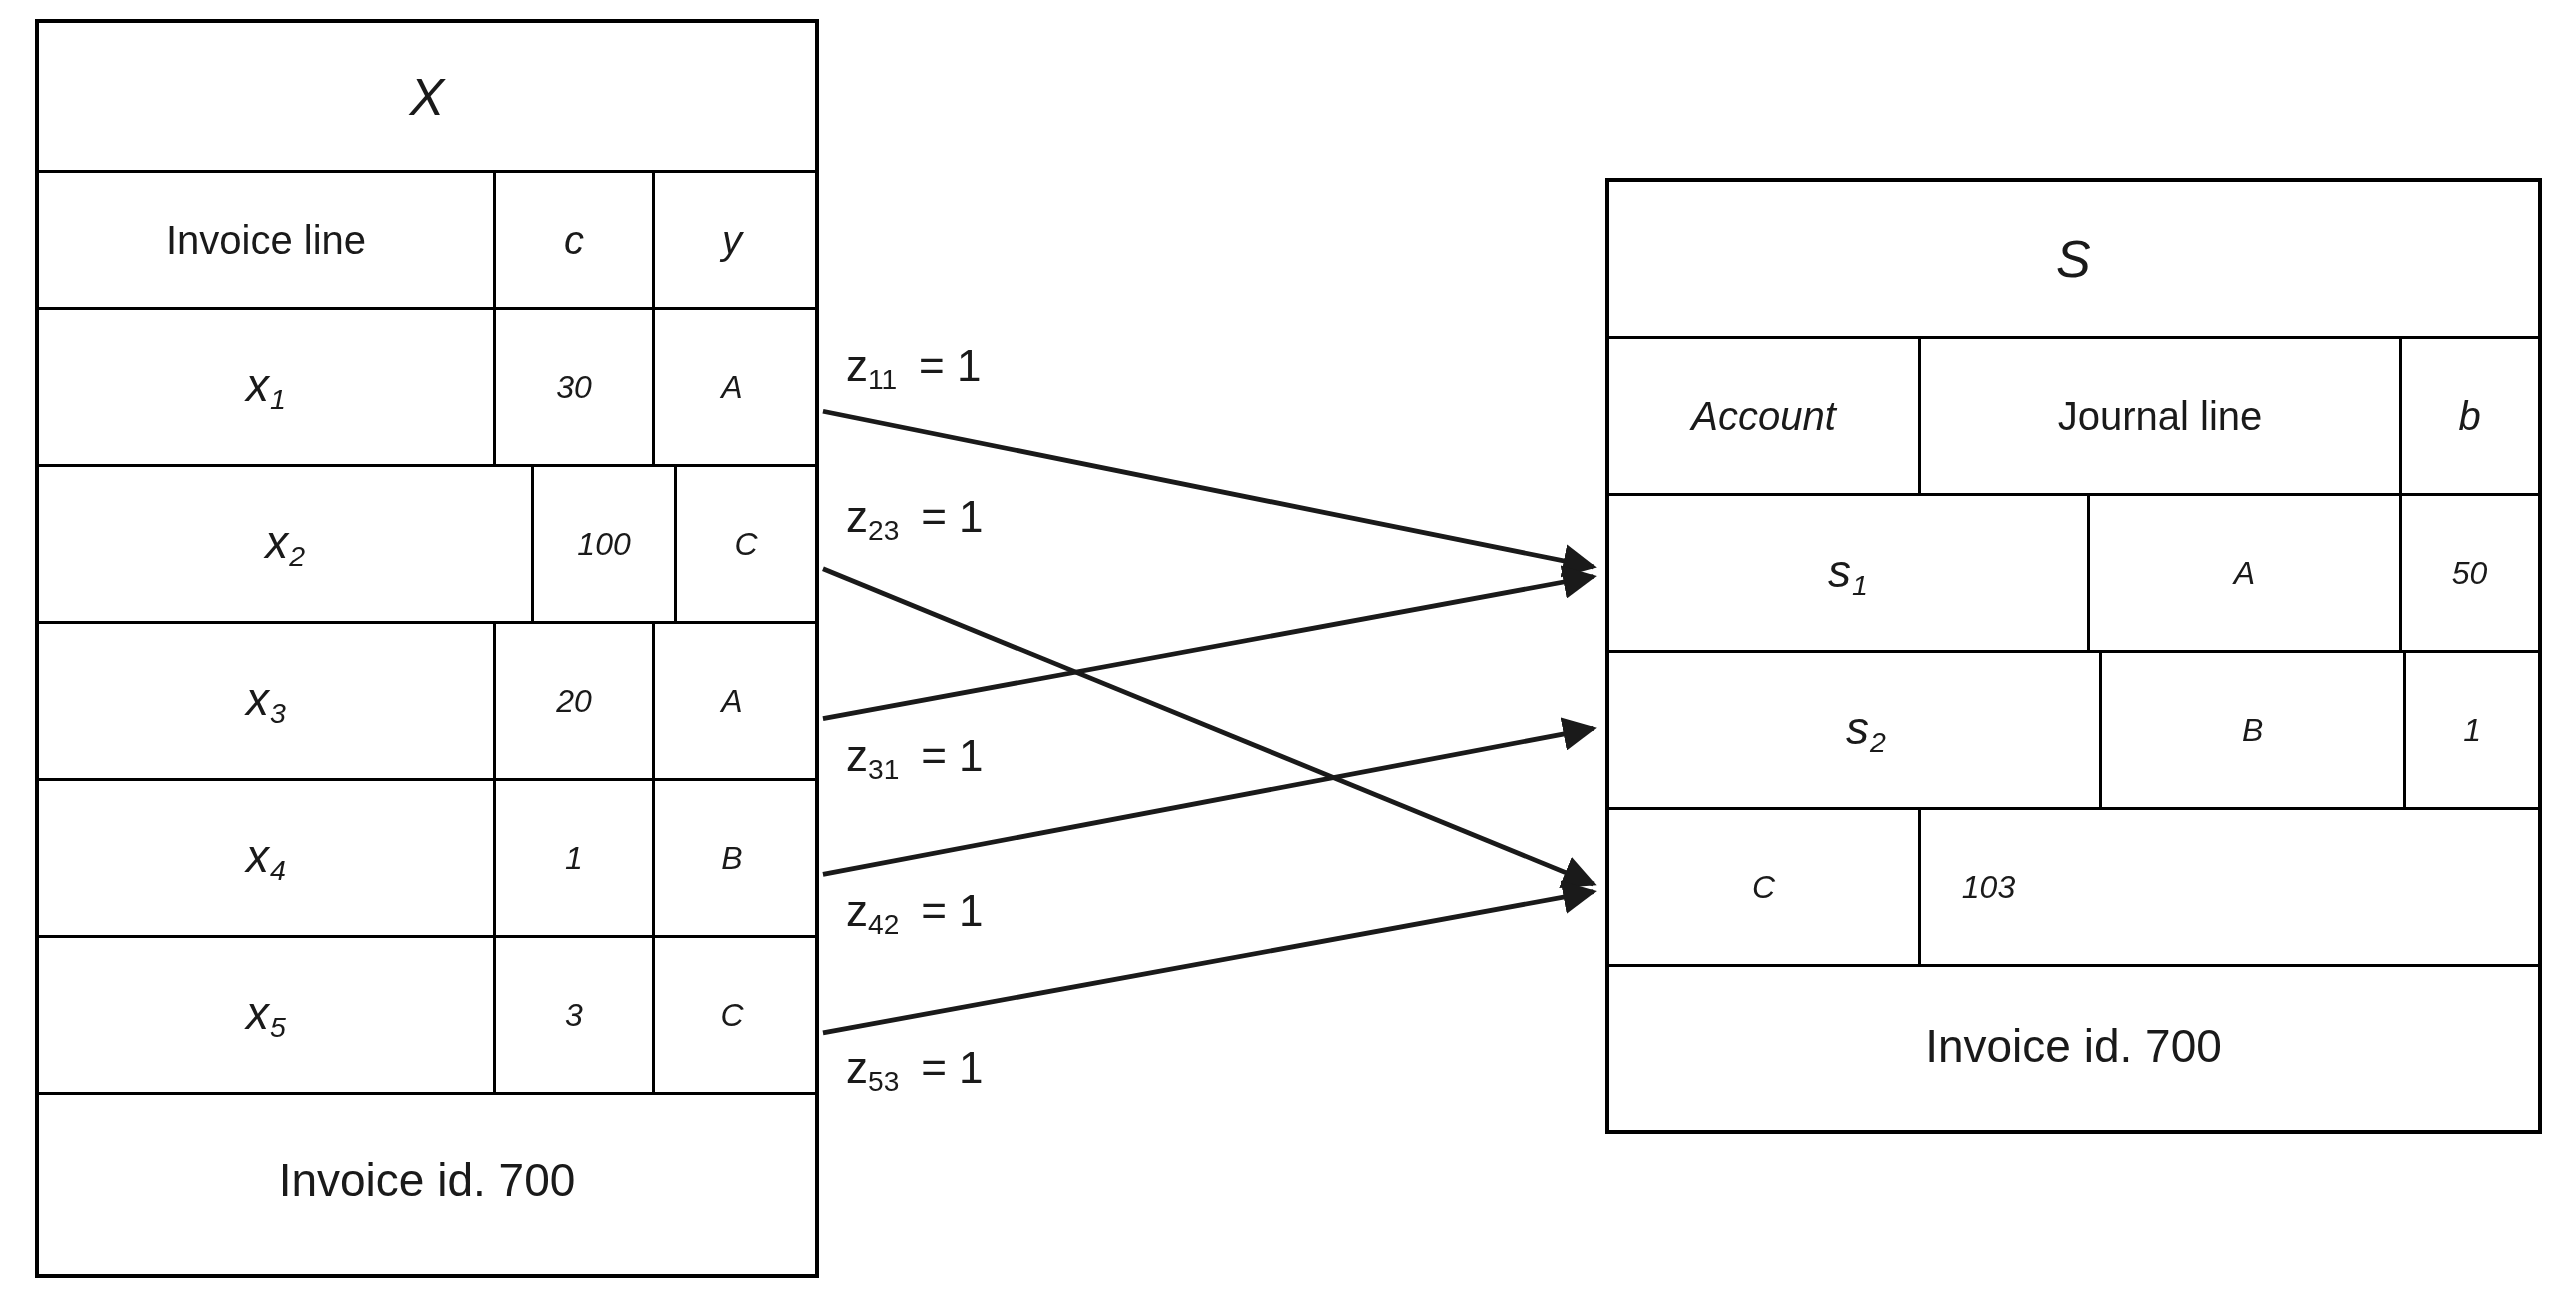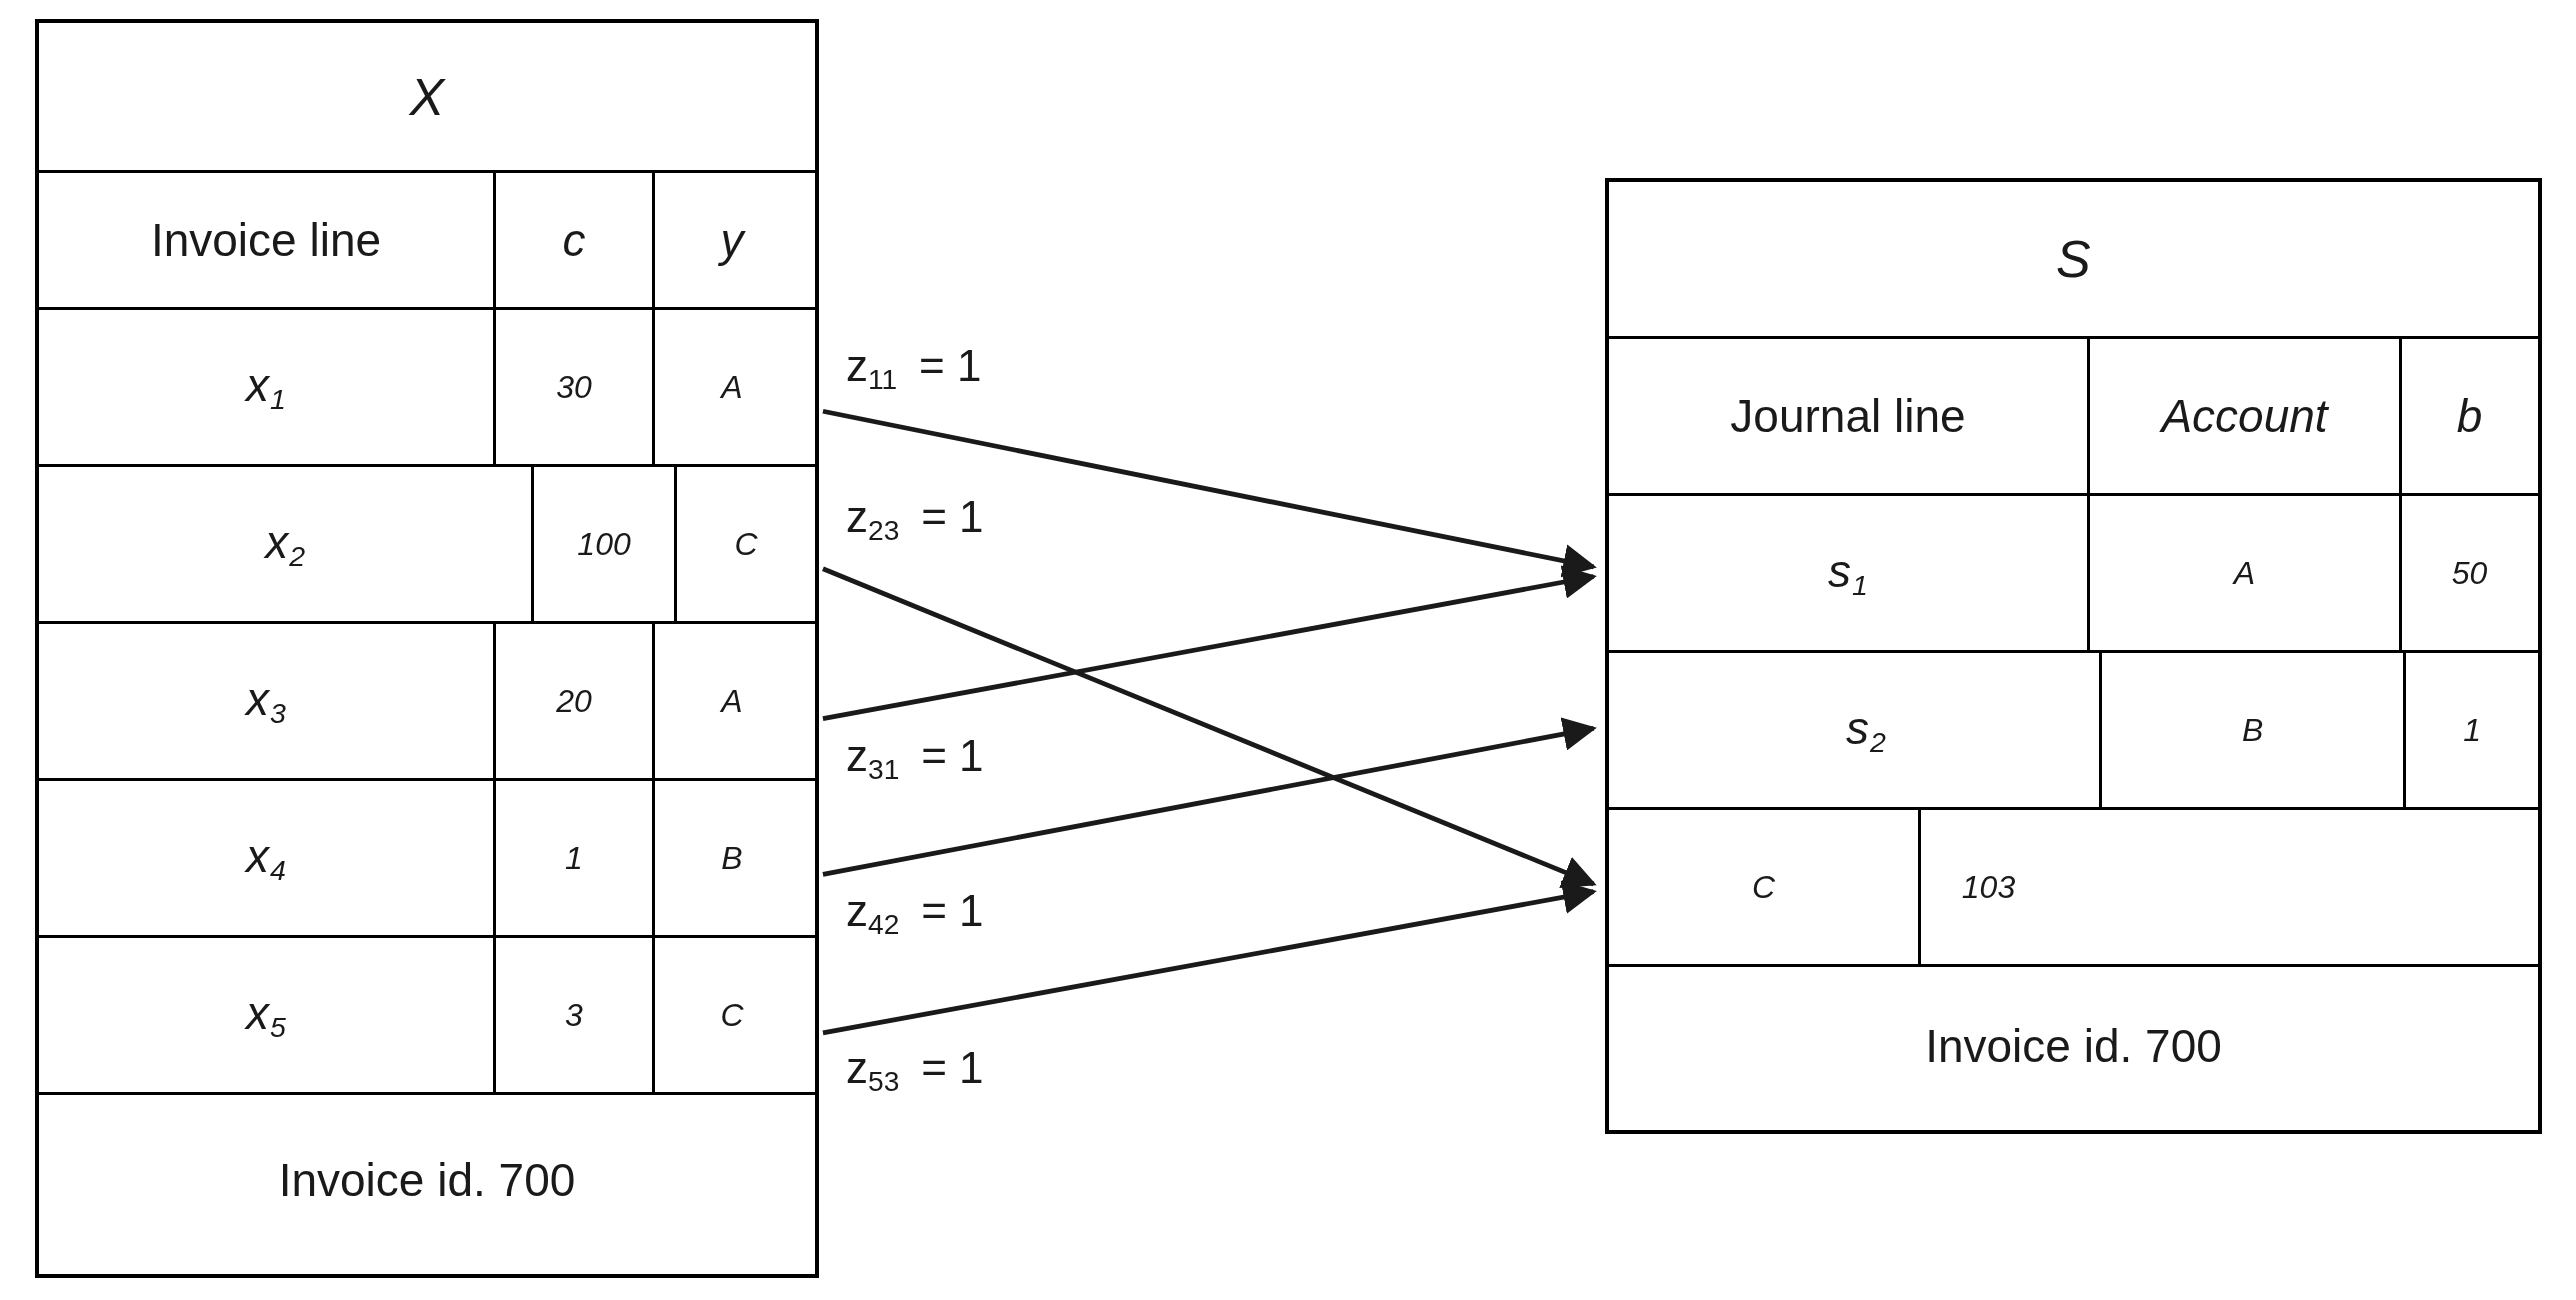--- a/index.html
+++ b/index.html
@@ -48,21 +48,21 @@
 
   
   .title-cell {
     width: 100%;
     border-right: none;
     font-style: italic;
     font-size: 52px;
     letter-spacing: 0.5px;
   }
   
-  .hdr { font-size: 46px; }
+  .hdr { font-size: 40px; }
   .hdr.ital { font-style: italic; }
 
   
   .data { font-size: 32px; font-style: italic; }
 
   
   .foot-cell {
     width: 100%;
     border-right: none;
     font-size: 46px;
@@ -163,22 +163,22 @@
     </div>
   </div>
 
   <div class="tbl" id="right-table" style="left:1605px; top:178px; width:937px; height:956px;">
 
     <div class="trow" style="height:157px;">
       <div class="tcell title-cell">S</div>
     </div>
 
     <div class="trow" style="height:157px;">
+      <div class="tcell hdr ital" style="width:312px;">Account</div>
       <div class="tcell hdr" style="width:481px;">Journal line</div>
-      <div class="tcell hdr ital" style="width:312px;">Account</div>
       <div class="tcell hdr ital lastcol" style="width:135px;">b</div>
     </div>
 
     <div class="trow" style="height:157px;">
       <div class="tcell" style="width:481px;">
         <span class="sym"><span>s</span><sub>1</sub></span>
       </div>
       <div class="tcell data" style="width:312px;">A</div>
       <div class="tcell data lastcol" style="width:135px;">50</div>
     </div>

